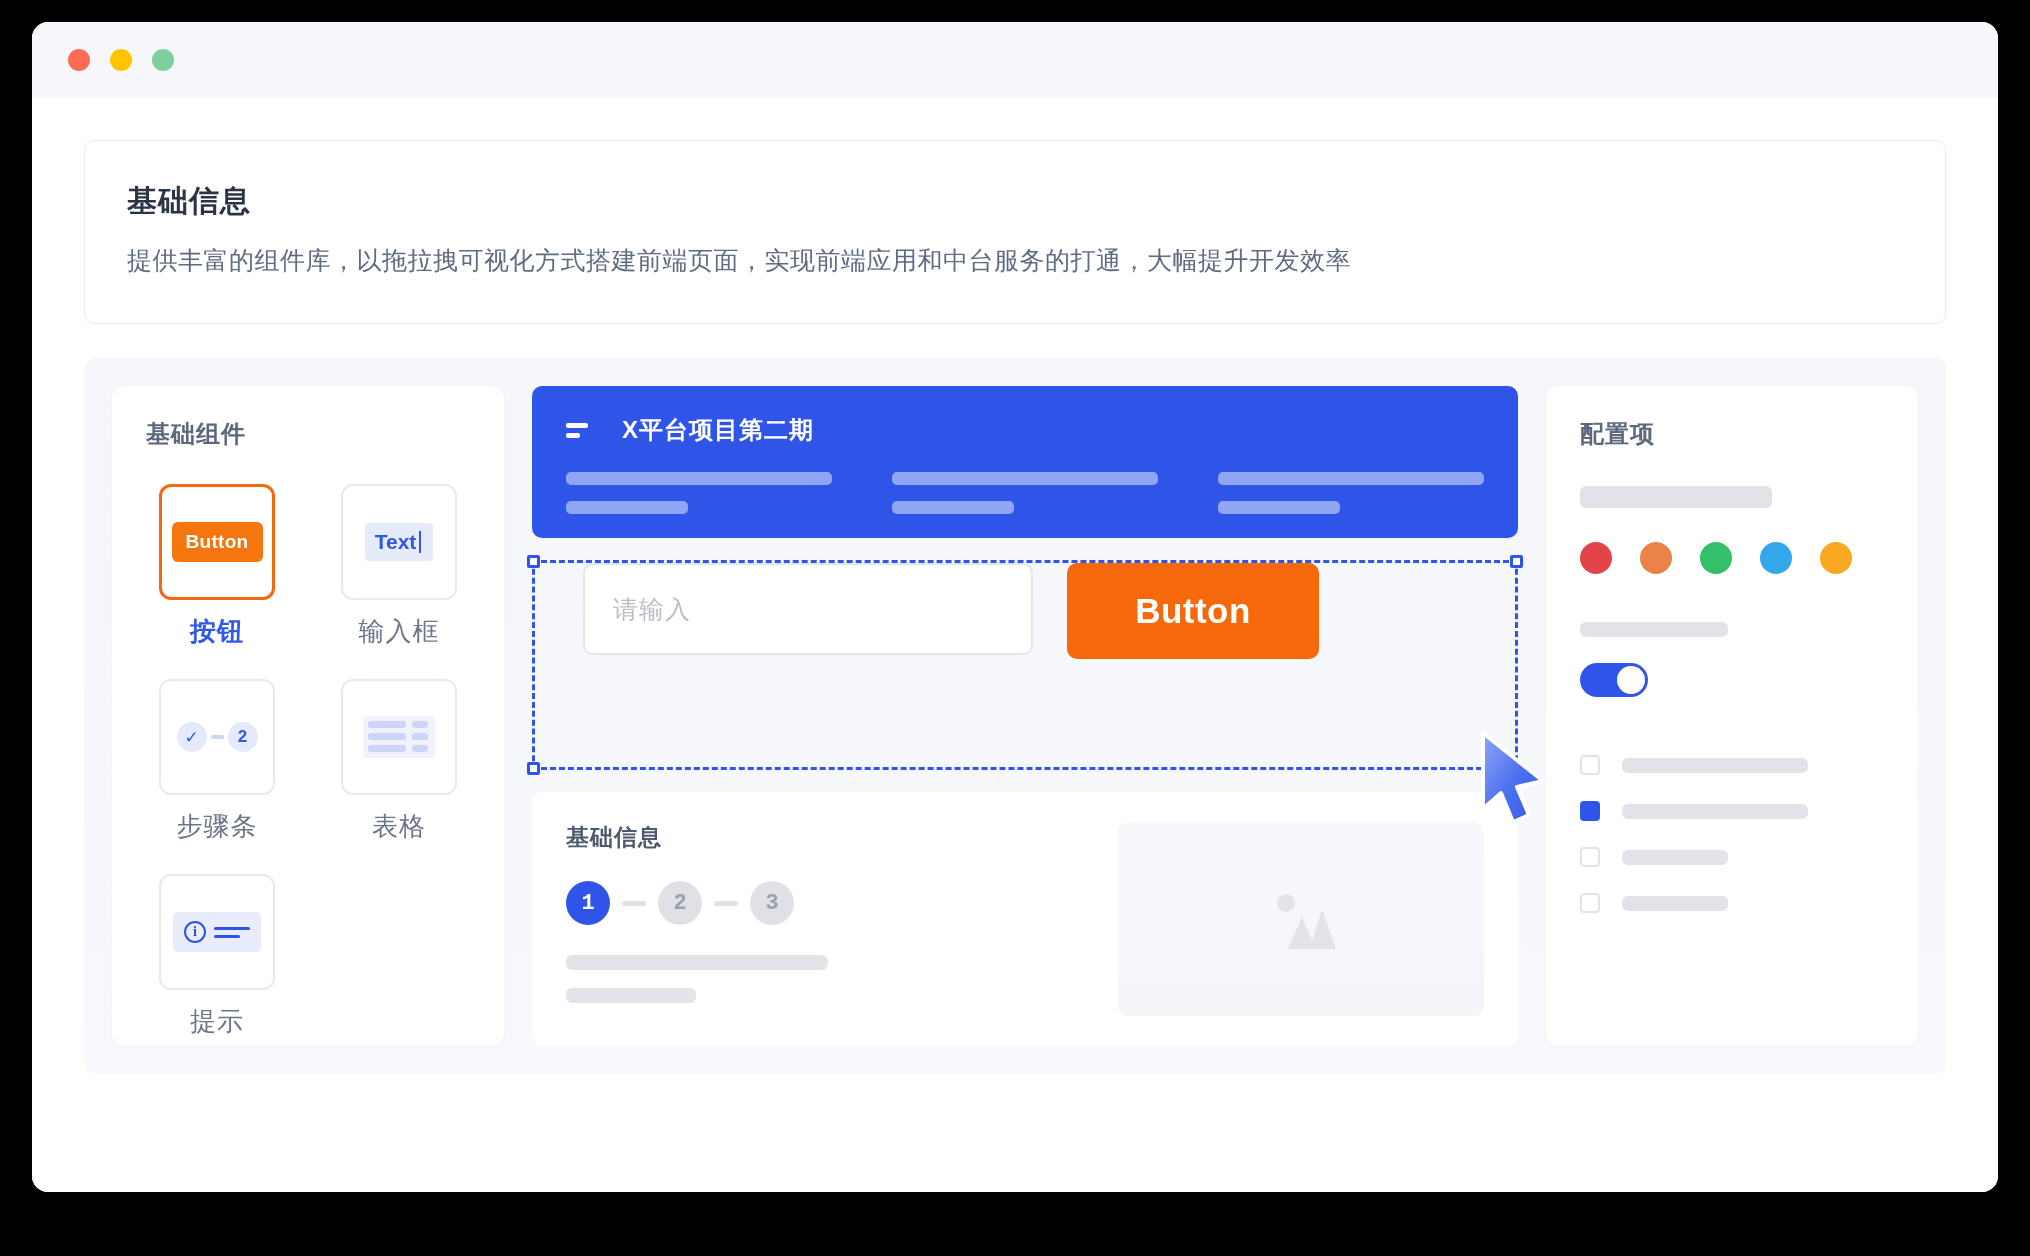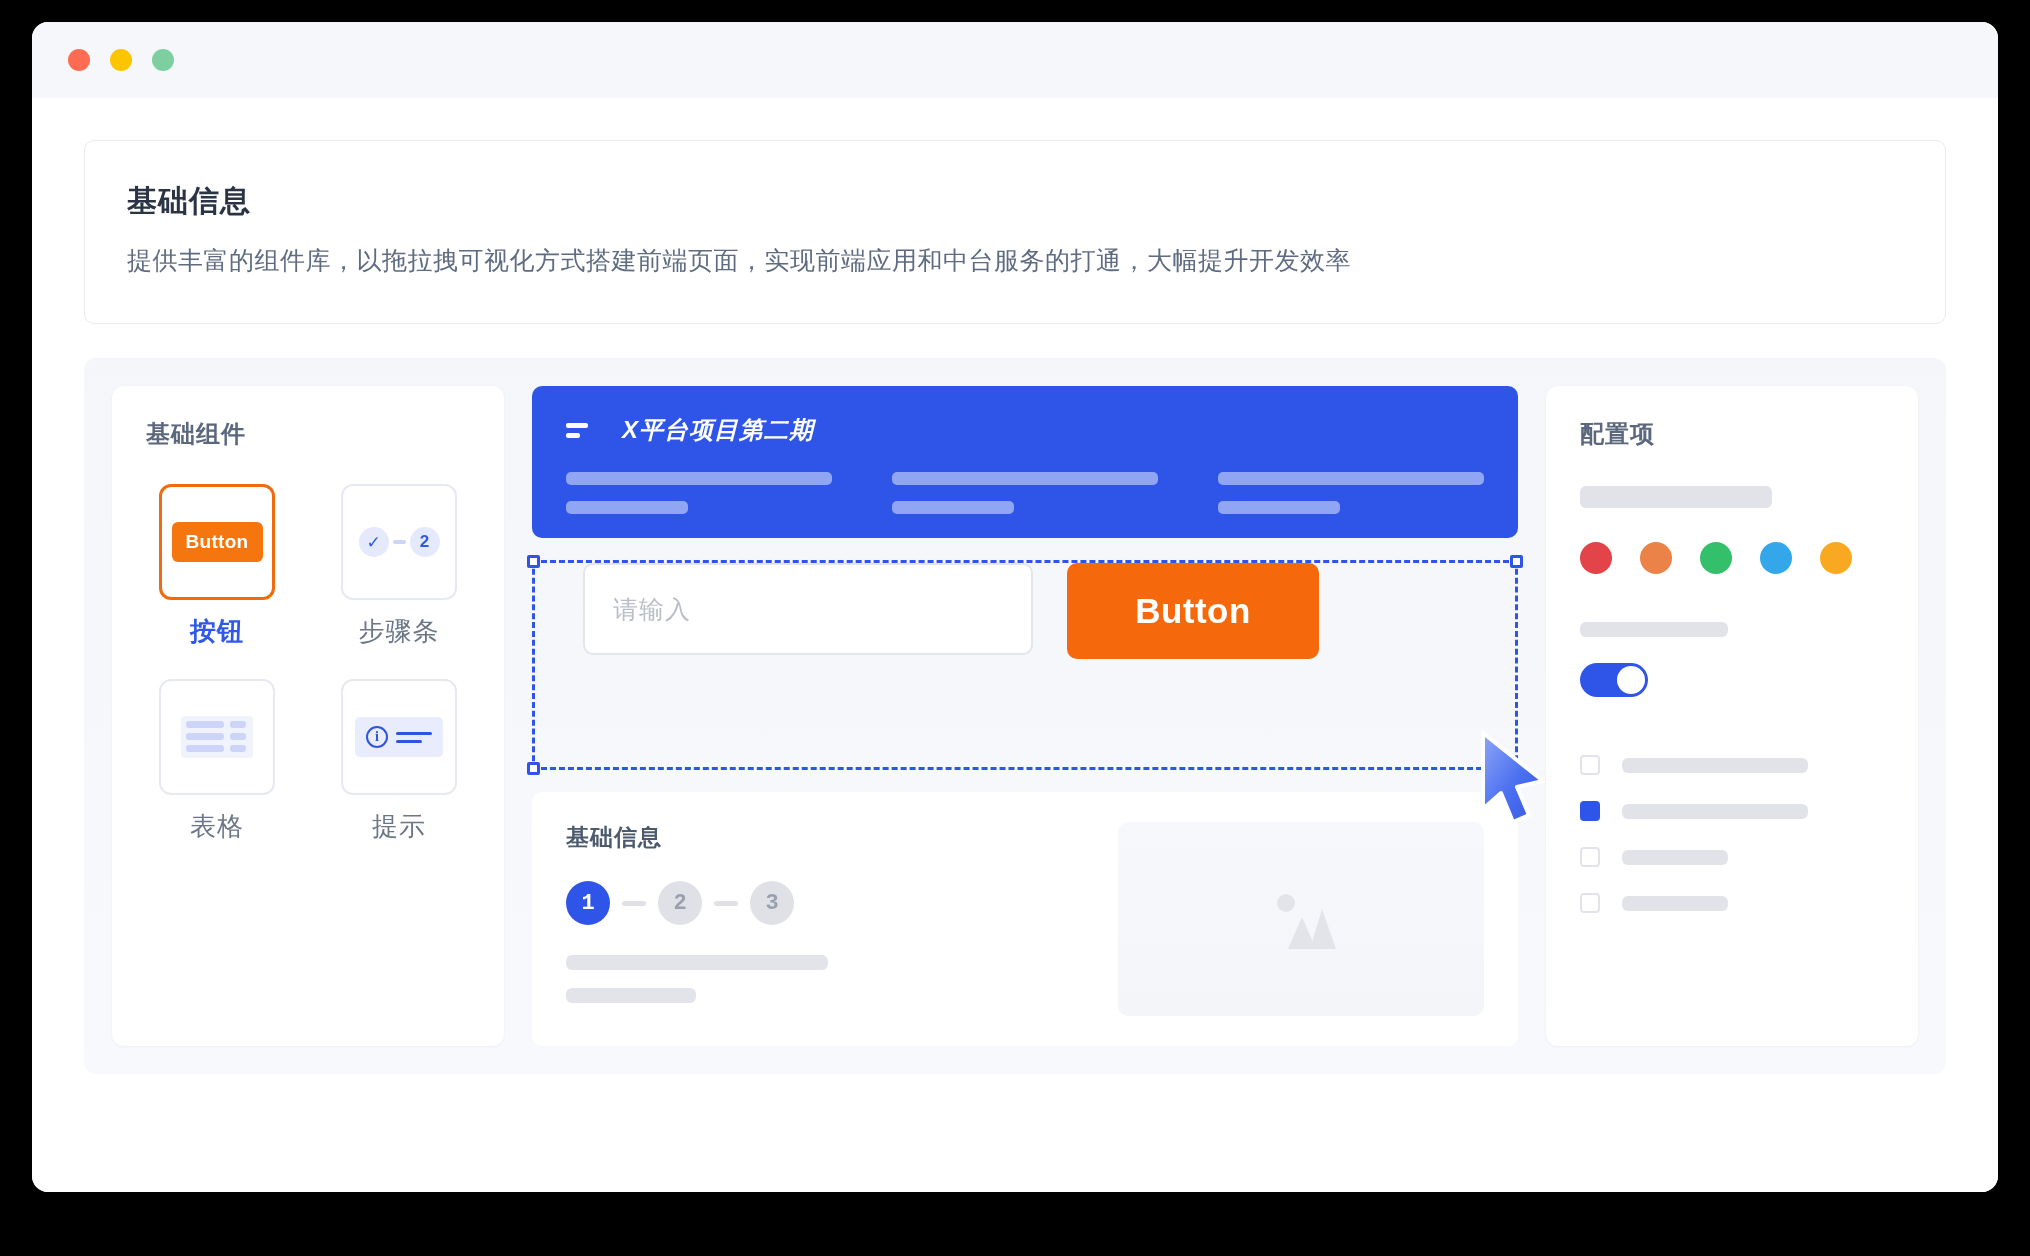--- a/index.html
+++ b/index.html
@@ -165,21 +165,21 @@
   
   #canvas { flex: 1; display: flex; flex-direction: column; gap: 22px; }
 
   #banner {
     background: #2f55e8;
     border-radius: 10px;
     height: 152px;
     padding: 28px 34px;
     color: #fff;
   }
-  #banner-head { display: flex; align-items: center; gap: 34px; font-style: italic; }
+  #banner-head { display: flex; align-items: center; gap: 34px; }
   #banner-title { font-size: 24px; font-weight: 600; letter-spacing: 1px; }
   .align-icon { display: flex; flex-direction: column; gap: 5px; width: 22px; }
   .align-icon i { display:block; height: 5px; border-radius: 2px; background: #fff; }
   .align-icon i:nth-child(1){ width: 22px; }
   .align-icon i:nth-child(2){ width: 14px; }
   #banner-cols {
     margin-top: 26px;
     display: grid; grid-template-columns: 1fr 1fr 1fr; column-gap: 60px;
   }
   .bcol i { display: block; border-radius: 5px; background: #90a6f5; }
@@ -321,20 +321,29 @@
         <div id="palette-grid">
 
           <div class="comp-item">
             <div class="comp-tile selected">
               <span class="mini-btn">Button</span>
             </div>
             <div class="comp-label active">按钮</div>
           </div>
 
 
+          <div class="comp-item">
+            <div class="comp-tile">
+              <span class="text-chip">
+                <span>Text</span>
+                <i class="caret"></i>
+              </span>
+            </div>
+            <div class="comp-label">输入框</div>
+          </div>
 
           <div class="comp-item">
             <div class="comp-tile">
               <span class="steps-mini">
                 <span class="circ">✓</span>
                 <span class="dash"></span>
                 <span class="circ">2</span>
               </span>
             </div>
             <div class="comp-label">步骤条</div>

